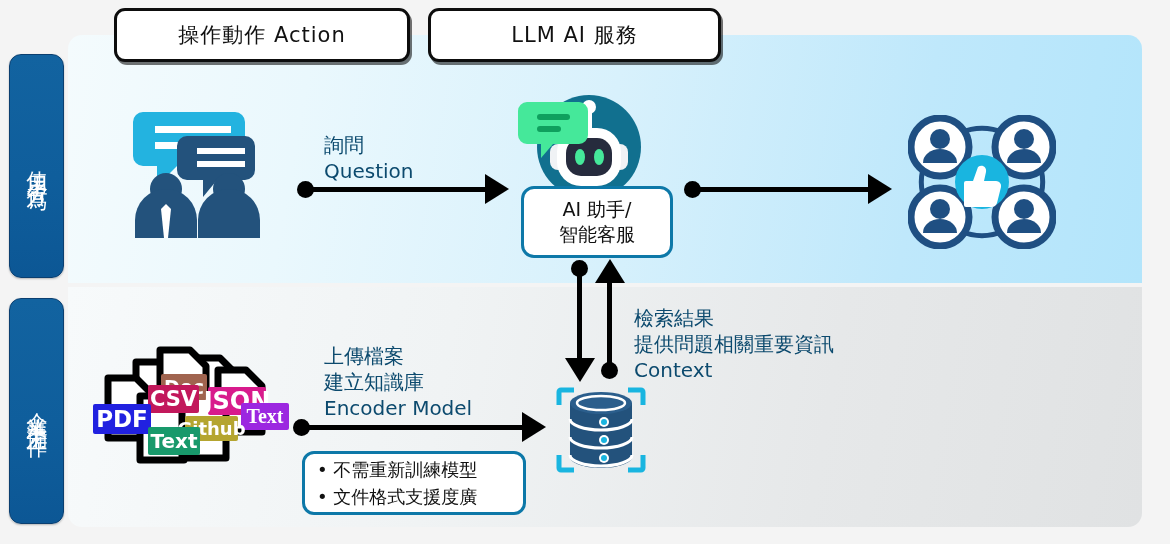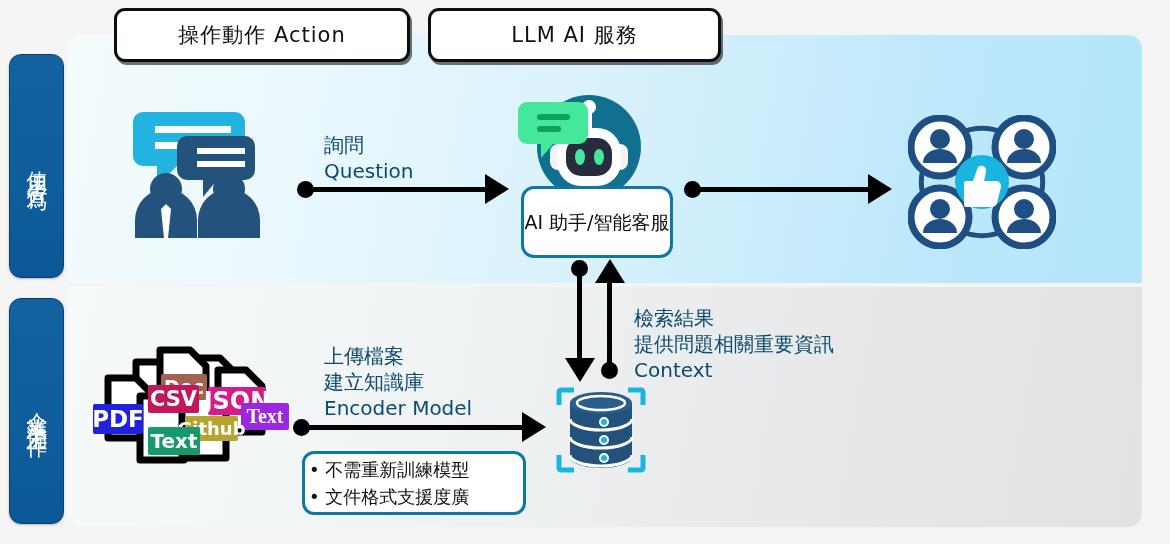--- a/index.html
+++ b/index.html
@@ -83,31 +83,31 @@
   .arrowU{
     position:absolute;width:0;height:0;
     border-left:15px solid transparent;border-right:15px solid transparent;
     border-bottom:24px solid #000;
   }
 
   
   #ai-label{
     position:absolute;left:521px;top:186px;width:146px;height:66px;
     background:#fff;border:3px solid #0d78a8;border-radius:13px;
-    display:flex;flex-direction:row;align-items:center;justify-content:center;
+    display:flex;flex-direction:column;align-items:center;justify-content:center;
     font-family:"DejaVu Sans",sans-serif;font-size:19px;line-height:25px;color:#111;
     z-index:6;
   }
 
   
   #note-box{
     position:absolute;left:302px;top:451px;width:224px;height:64px;
     background:#fff;border:3px solid #0d78a8;border-radius:12px;
     display:flex;flex-direction:column;justify-content:center;
-    padding-left:4px;box-sizing:border-box;
+    padding-left:12px;box-sizing:border-box;
     font-family:"DejaVu Sans",sans-serif;font-size:18px;line-height:27px;color:#111;
   }
   #note-box div{white-space:nowrap;}
 
   
   #files{position:absolute;left:78px;top:338px;width:215px;height:130px;}
   .fbadge{
     position:absolute;display:flex;align-items:center;justify-content:center;
     color:#fff;font-weight:bold;font-family:"DejaVu Sans",sans-serif;
     border-radius:2px;white-space:nowrap;
@@ -295,19 +295,19 @@
         <path d="M82 12 h30 l16 16 v56 h-46 z"></path>
         <path d="M140 32 h28 l16 16 v46 h-44 z"></path>
         <path d="M30 40 h28 l16 16 v44 h-44 z"></path>
         <path d="M62 58 h28 l16 16 v48 h-44 z"></path>
         <path d="M104 56 h28 l16 16 v48 h-44 z"></path>
       </g>
     </svg>
     <div class="fbadge" style="left:83px;top:36px;width:46px;height:26px;font-size:19px;background:#a0644f;">Doc</div>
     <div class="fbadge" style="left:44px;top:47px;width:51px;height:28px;font-size:21px;background:#c2185b;margin-left:26px;">CSV</div>
     <div class="fbadge" style="left:130px;top:49px;width:58px;height:28px;font-size:24px;background:#d81b8c;">JSON</div>
-    <div class="fbadge" style="left:15px;top:66px;width:50px;height:30px;font-size:23px;background:#2121e0;">PDF</div>
+    <div class="fbadge" style="left:15px;top:66px;width:58px;height:30px;font-size:23px;background:#2121e0;">PDF</div>
     <div class="fbadge" style="left:163px;top:65px;width:48px;height:27px;font-size:20px;background:#9c27e0;font-family:Liberation Serif, serif;">Text</div>
     <div class="fbadge" style="left:107px;top:78px;width:53px;height:25px;font-size:18px;background:#b5a530;">Github</div>
     <div class="fbadge" style="left:70px;top:89px;width:52px;height:28px;font-size:20px;background:#18996b;">Text</div>
   </div>
 
 </div>
 
 </body></html>

